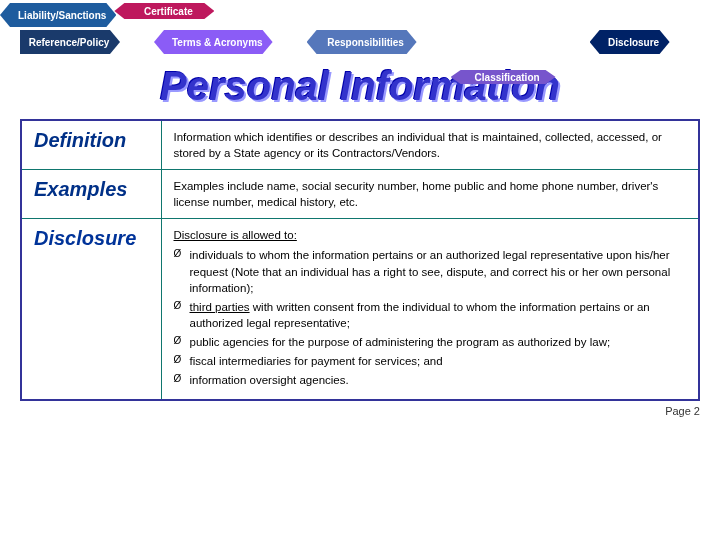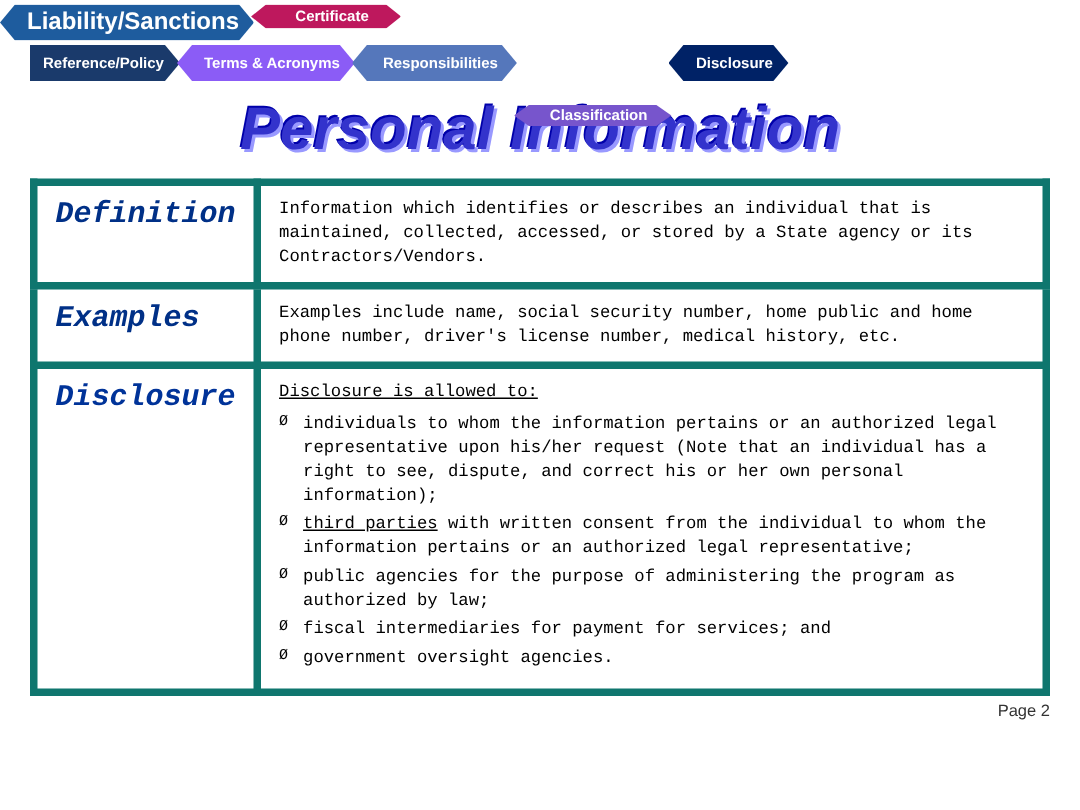--- a/index.html
+++ b/index.html
@@ -26,24 +26,23 @@
 
     
     .content-table {
       margin: 0 20px;
       border-collapse: collapse;
       width: calc(100% - 40px);
       border: 2px solid #333399;
     }
 
     .content-table td {
-      border: 5px solid #0f766e;
+      border: 1px solid #0f766e;
       padding: 8px 12px;
       vertical-align: top;
-      font-family: Liberation Mono, monospace;
     }
 
     .row-label {
       width: 140px;
       font-size: 20px;
       font-weight: bold;
       font-style: italic;
       color: #003087;
       white-space: nowrap;
     }
@@ -67,29 +66,29 @@
     }
   </style>
 </head>
 <body>
 
 <div>
 
   <div style="width:100%; padding: 3px 0 0 0;">
 
     <div style="display:flex; height:26px; margin-bottom:1px;">
-      <div style="display:flex;align-items:center;justify-content:center;height:24px;background:#1e5c9e;color:#fff;font-size:16px;font-weight:bold;padding:0 10px 0 18px;clip-path:polygon(10px 0,calc(100% - 10px) 0,100% 50%,calc(100% - 10px) 100%,10px 100%,0 50%);min-width:115px;margin-right:-2px;">
+      <div style="display:flex;align-items:center;justify-content:center;height:24px;background:#1e5c9e;color:#fff;font-size:10px;font-weight:bold;padding:0 10px 0 18px;clip-path:polygon(10px 0,calc(100% - 10px) 0,100% 50%,calc(100% - 10px) 100%,10px 100%,0 50%);min-width:115px;margin-right:-2px;">
         <span>Liability/Sanctions</span>
       </div>
       <div style="display:flex;align-items:center;justify-content:center;height:16px;background:#be185d;color:#fff;font-size:10px;font-weight:bold;padding:0 10px 0 18px;clip-path:polygon(10px 0,calc(100% - 10px) 0,100% 50%,calc(100% - 10px) 100%,10px 100%,0 50%);min-width:100px;">
         <span>Certificate</span>
       </div>
     </div>
 
-    <div style="display:flex; height:26px; margin-left:20px;">
+    <div style="display:flex; height:26px; margin-left:20px;gap:36px;">
       <div style="display:flex;align-items:center;justify-content:center;height:24px;background:#1a3a6b;color:#fff;font-size:10px;font-weight:bold;padding:0 10px 0 8px;clip-path:polygon(0 0,calc(100% - 10px) 0,100% 50%,calc(100% - 10px) 100%,0 100%);min-width:100px;margin-right:-2px;">
         <span>Reference/Policy</span>
       </div>
       <div style="display:flex;align-items:center;justify-content:center;height:24px;background:#8b5cf6;color:#fff;font-size:10px;font-weight:bold;padding:0 10px 0 18px;clip-path:polygon(10px 0,calc(100% - 10px) 0,100% 50%,calc(100% - 10px) 100%,10px 100%,0 50%);min-width:115px;margin-right:-2px;">
         <span>Terms &amp; Acronyms</span>
       </div>
       <div style="display:flex;align-items:center;justify-content:center;height:24px;background:#5577bb;color:#fff;font-size:10px;font-weight:bold;padding:0 10px 0 18px;clip-path:polygon(10px 0,calc(100% - 10px) 0,100% 50%,calc(100% - 10px) 100%,10px 100%,0 50%);min-width:110px;margin-right:-2px;">
         <span>Responsibilities</span>
       </div>
       <div style="display:flex;align-items:center;justify-content:center;height:14px;background:#7755cc;color:#fff;font-size:10px;font-weight:bold;padding:0 10px 0 18px;clip-path:polygon(10px 0,calc(100% - 10px) 0,100% 50%,calc(100% - 10px) 100%,10px 100%,0 50%);min-width:105px;margin-right:-2px;margin-top:40px;">
@@ -136,21 +135,21 @@
             <li style="padding-left:16px;position:relative;margin-bottom:3px;">
               <span style="position:absolute;left:0;font-size:10px;">Ø</span>
               <span>public agencies for the purpose of administering the program as authorized by law;</span>
             </li>
             <li style="padding-left:16px;position:relative;margin-bottom:3px;">
               <span style="position:absolute;left:0;font-size:10px;">Ø</span>
               <span>fiscal intermediaries for payment for services; and</span>
             </li>
             <li style="padding-left:16px;position:relative;margin-bottom:3px;">
               <span style="position:absolute;left:0;font-size:10px;">Ø</span>
-              <span>government oversight agencies.</span>
+              <span>information oversight agencies.</span>
             </li>
           </ul>
         </td>
       </tr>
     </tbody>
   </table>
 
   <div class="page-number">Page 2</div>
 
 </div>

